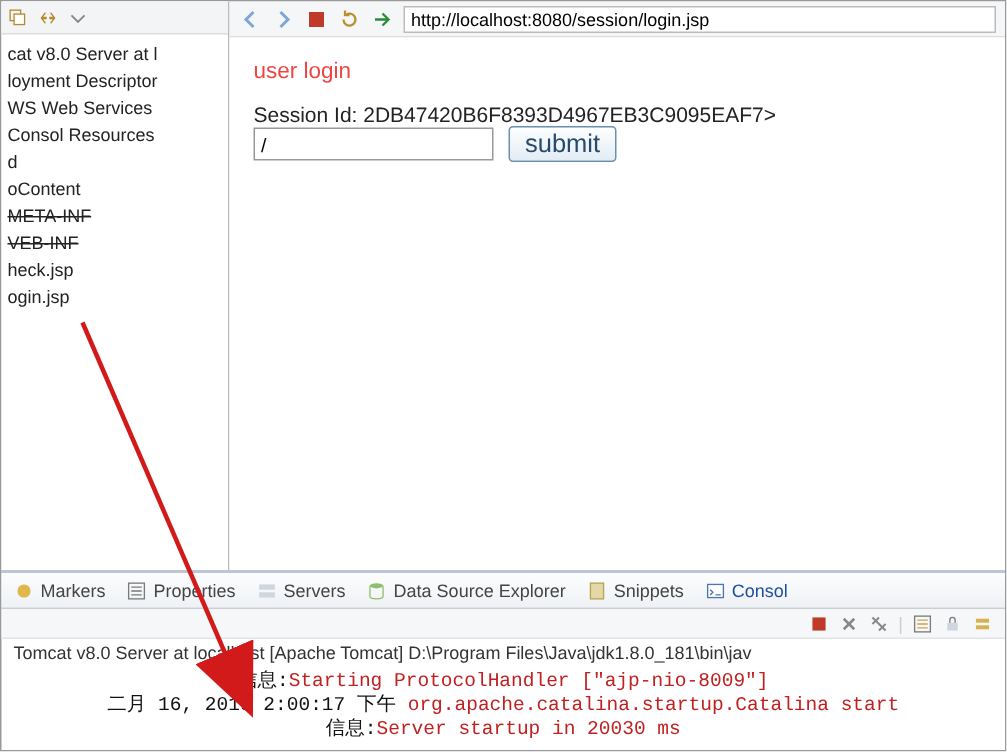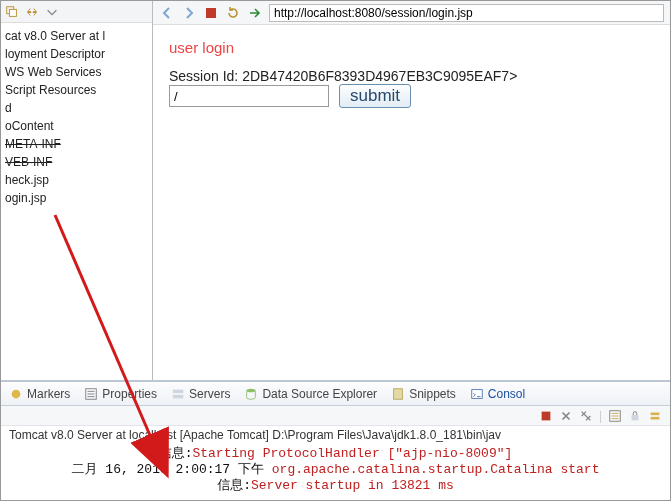--- a/index.html
+++ b/index.html
@@ -57,21 +57,21 @@
             </svg></span>
         <span class="tb-icon"><svg viewBox="0 0 16 16">
               <path d="M3 6l5 5 5-5" fill="none" stroke="#888" stroke-width="1.5"></path>
             </svg></span>
       </div>
       <div class="tree">
         <div class="tree-row">cat v8.0 Server at l</div>
         <div class="tree-row"></div>
         <div class="tree-row">loyment Descriptor</div>
         <div class="tree-row">WS Web Services</div>
-        <div class="tree-row">Script Resources</div>
+        <div class="tree-row">Consol Resources</div>
         <div class="tree-row">d</div>
         <div class="tree-row">oContent</div>
         <div class="tree-row strike">META-INF</div>
         <div class="tree-row strike">VEB-INF</div>
         <div class="tree-row">heck.jsp</div>
         <div class="tree-row">ogin.jsp</div>
       </div>
     </div>
 
     <div class="content">
@@ -183,21 +183,21 @@
           </svg></span>
       <span class="ct-ic"><svg viewBox="0 0 16 16">
             <rect x="3" y="4" width="10" height="3" fill="#d8b24a"></rect>
             <rect x="3" y="9" width="10" height="3" fill="#d8b24a"></rect>
           </svg></span>
     </div>
     <div class="console-path">Tomcat v8.0 Server at localhost [Apache Tomcat] D:\Program Files\Java\jdk1.8.0_181\bin\jav</div>
     <div class="console-lines">
       <div class="cl-line"><span class="prefix">信息:</span><span class="redtxt">Starting ProtocolHandler ["ajp-nio-8009"]</span></div>
       <div class="cl-line"><span class="prefix">二月 16, 2019 2:00:17 下午</span><span class="redtxt"> org.apache.catalina.startup.Catalina start</span></div>
-      <div class="cl-line"><span class="prefix">信息:</span><span class="redtxt">Server startup in 13821 ms</span></div>
+      <div class="cl-line"><span class="prefix">信息:</span><span class="redtxt">Server startup in 20030 ms</span></div>
     </div>
   </div>
 </div>
 
 <svg class="arrow-svg">
   <defs>
     <marker id="ah" markerWidth="16" markerHeight="14" refX="2" refY="7" orient="auto">
       <path d="M0 0 L16 7 L0 14 Z" fill="#d21a1a"></path>
     </marker>
   </defs>

